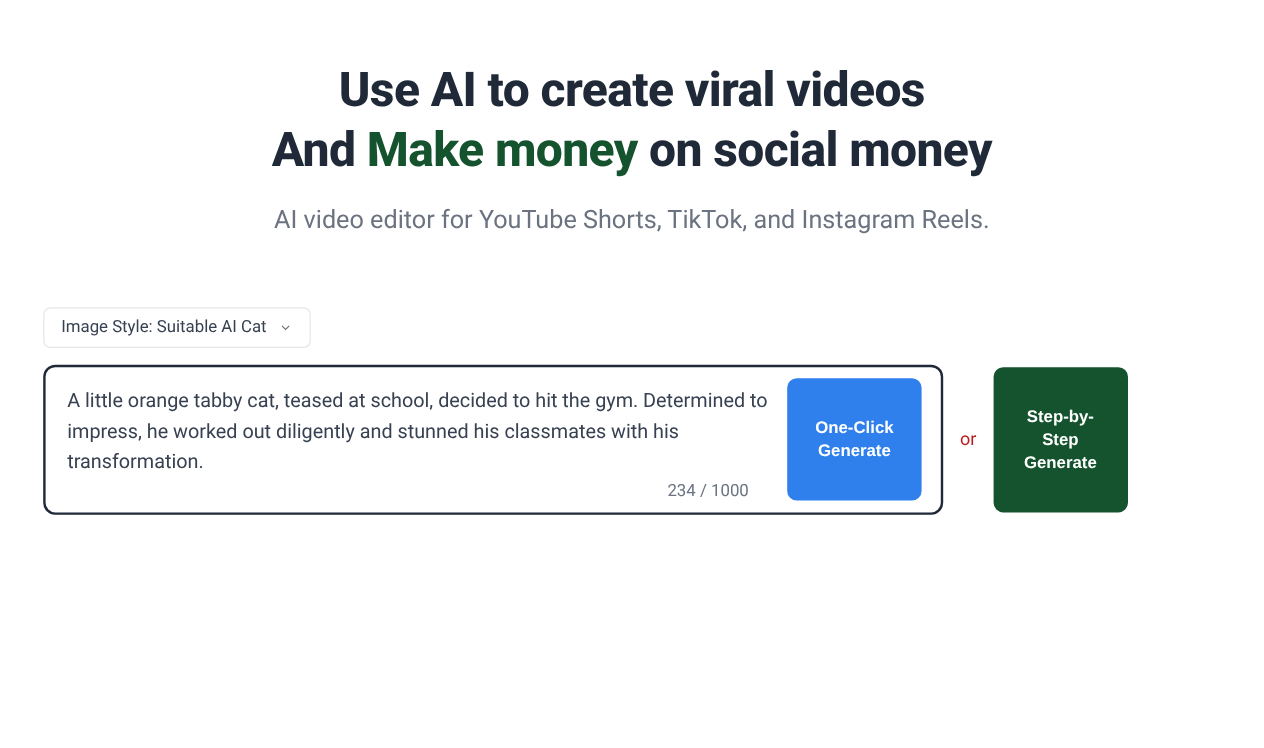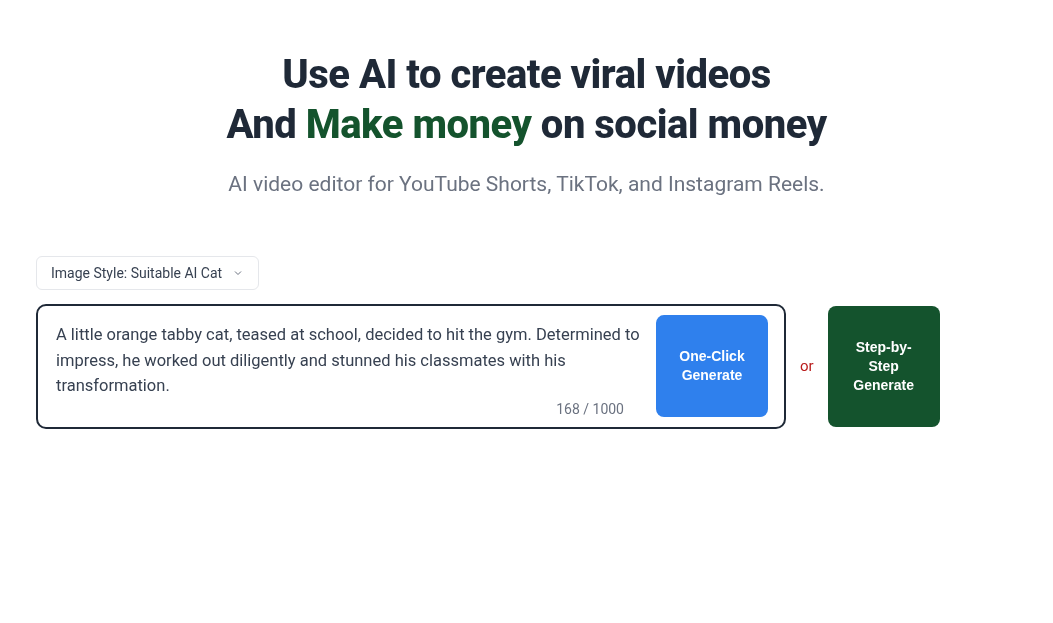--- a/index.html
+++ b/index.html
@@ -153,19 +153,19 @@
         <svg viewBox="0 0 24 24">
             <polyline points="6 9 12 15 18 9"></polyline>
           </svg>
       </span>
     </div>
   </div>
 
   <div class="input-row">
     <div class="prompt-box">
       <div class="prompt-text">A little orange tabby cat, teased at school, decided to hit the gym. Determined to impress, he worked out diligently and stunned his classmates with his transformation.</div>
-      <div class="char-count">168 / 1000</div>
+      <div class="char-count">234 / 1000</div>
       <button class="btn btn-blue btn-inside">One-Click Generate</button>
     </div>
     <span class="or-text">or</span>
     <button class="btn btn-green">Step-by-Step Generate</button>
   </div>
 </div>
 
 </body></html>

